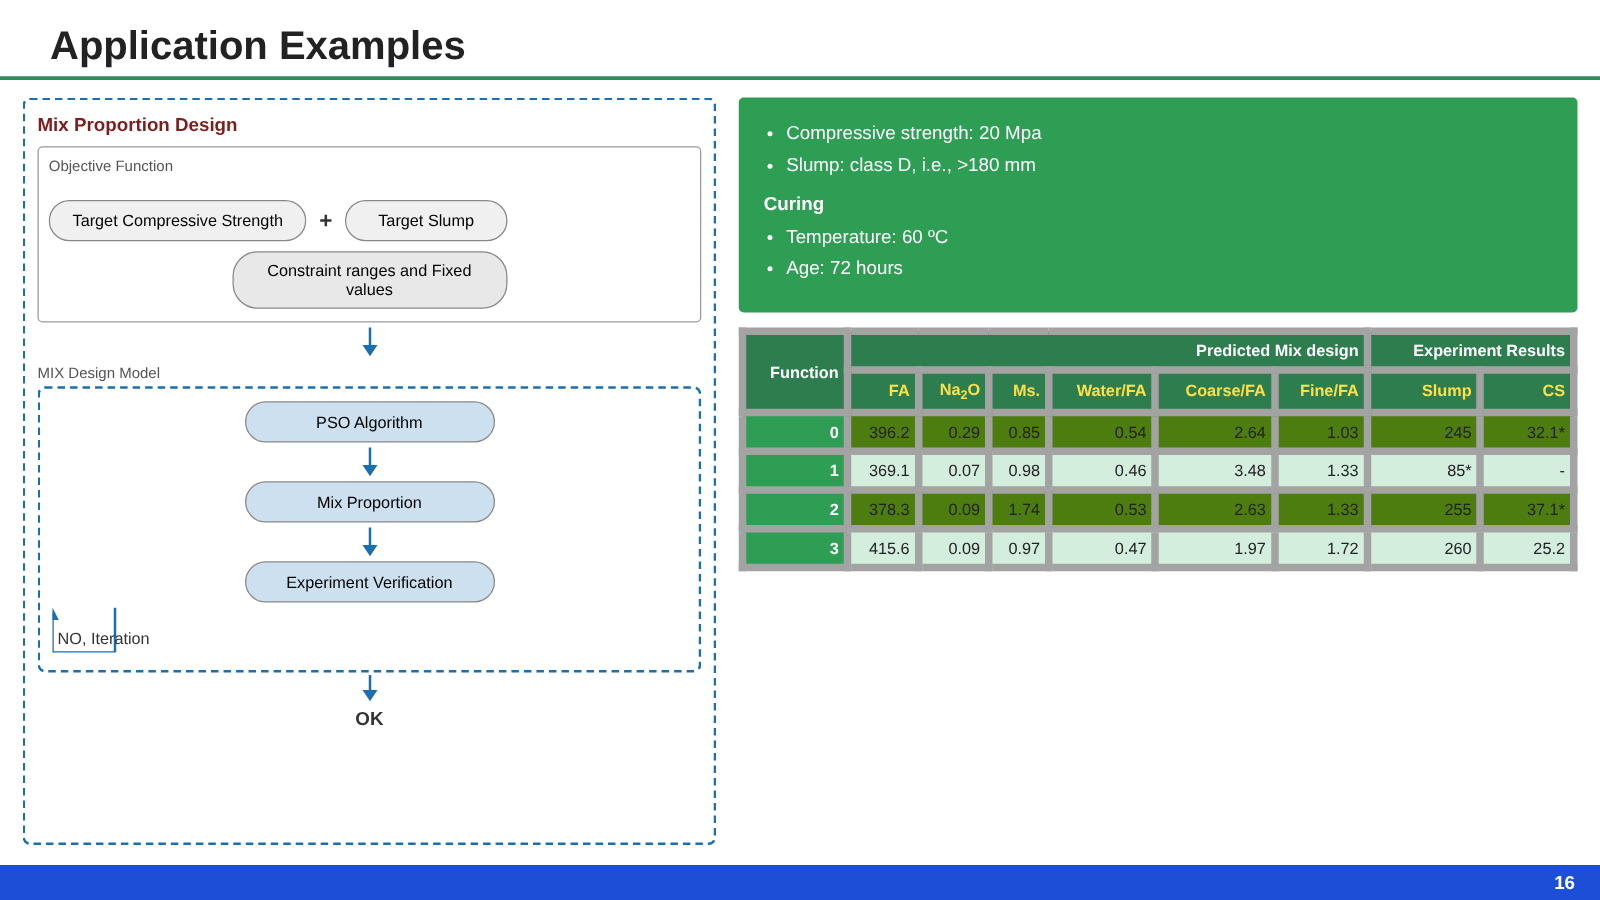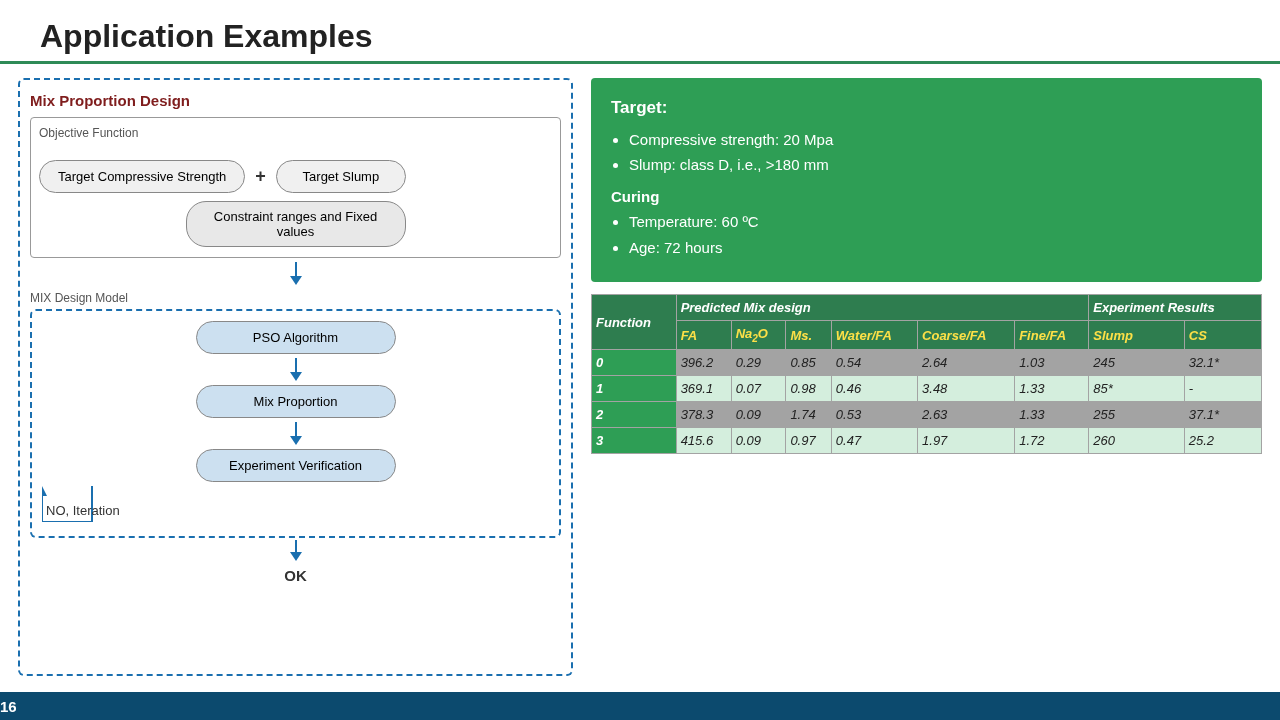--- a/index.html
+++ b/index.html
@@ -169,24 +169,23 @@
     }
 
     
     .result-table {
       border-collapse: collapse;
       width: 100%;
       font-size: 13px;
     }
 
     .result-table th, .result-table td {
-      border: 1px solid #a3a3a3;
-      text-align: left;
+      border: 6px solid #a3a3a3;
+      text-align: right;
       padding: 5px 4px;
-      font-style: italic;
     }
 
     .result-table thead tr:first-child th {
       background: #2e7d4f;
       color: #fff;
       font-weight: bold;
     }
 
     .result-table thead tr:second-child th {
       background: #2e7d4f;
@@ -218,39 +217,40 @@
       font-weight: bold;
     }
 
     .td-iter {
       background: #2e9e55;
       color: #fff;
       font-weight: bold;
     }
 
     .td-data {
-      background: #a3a3a3;
+      background: #4d7c0f;
       color: #222;
     }
 
     .td-data-alt {
       background: #d4eedd;
       color: #222;
     }
 
     
     .bottom-bar {
       position: absolute;
       bottom: 0;
       left: 0;
       width: 100%;
       height: 28px;
-      background: #0c4a6e;
+      background: #1d4ed8;
       display: flex;
       align-items: center;
+      justify-content: flex-end;
       padding-right: 20px;
     }
 
     .page-number {
       color: #fff;
       font-size: 15px;
       font-weight: bold;
     }
 
     
@@ -342,21 +342,20 @@
       <div class="vline" style="height:12px;"></div>
       <div class="arrow-tip"></div>
     </div>
 
     <div class="ok-label">OK</div>
   </div>
 
   <div class="right-panel">
 
     <div class="target-box">
-      <div class="target-title">Target:</div>
       <ul>
         <li>Compressive strength: 20 Mpa</li>
         <li>Slump: class D, i.e.,  &gt;180 mm</li>
       </ul>
       <div class="curing-title">Curing</div>
       <ul>
         <li>Temperature: 60 ºC</li>
         <li>Age: 72 hours</li>
       </ul>
     </div>

